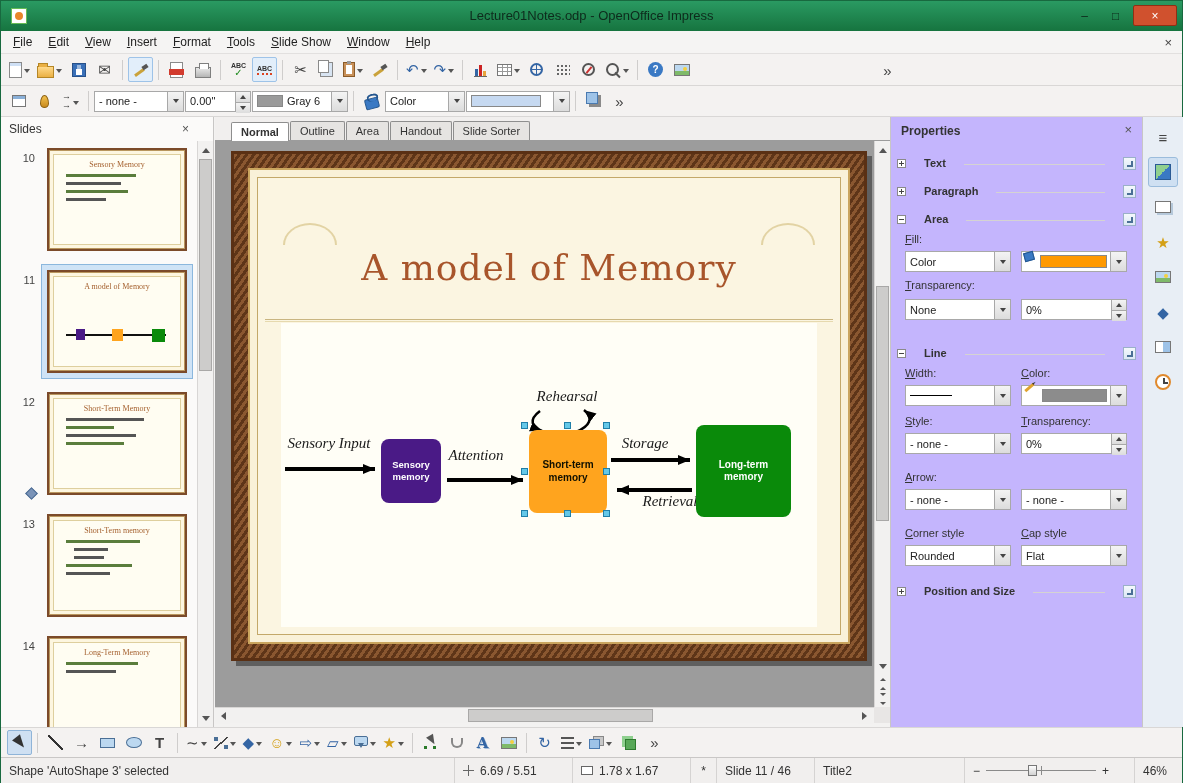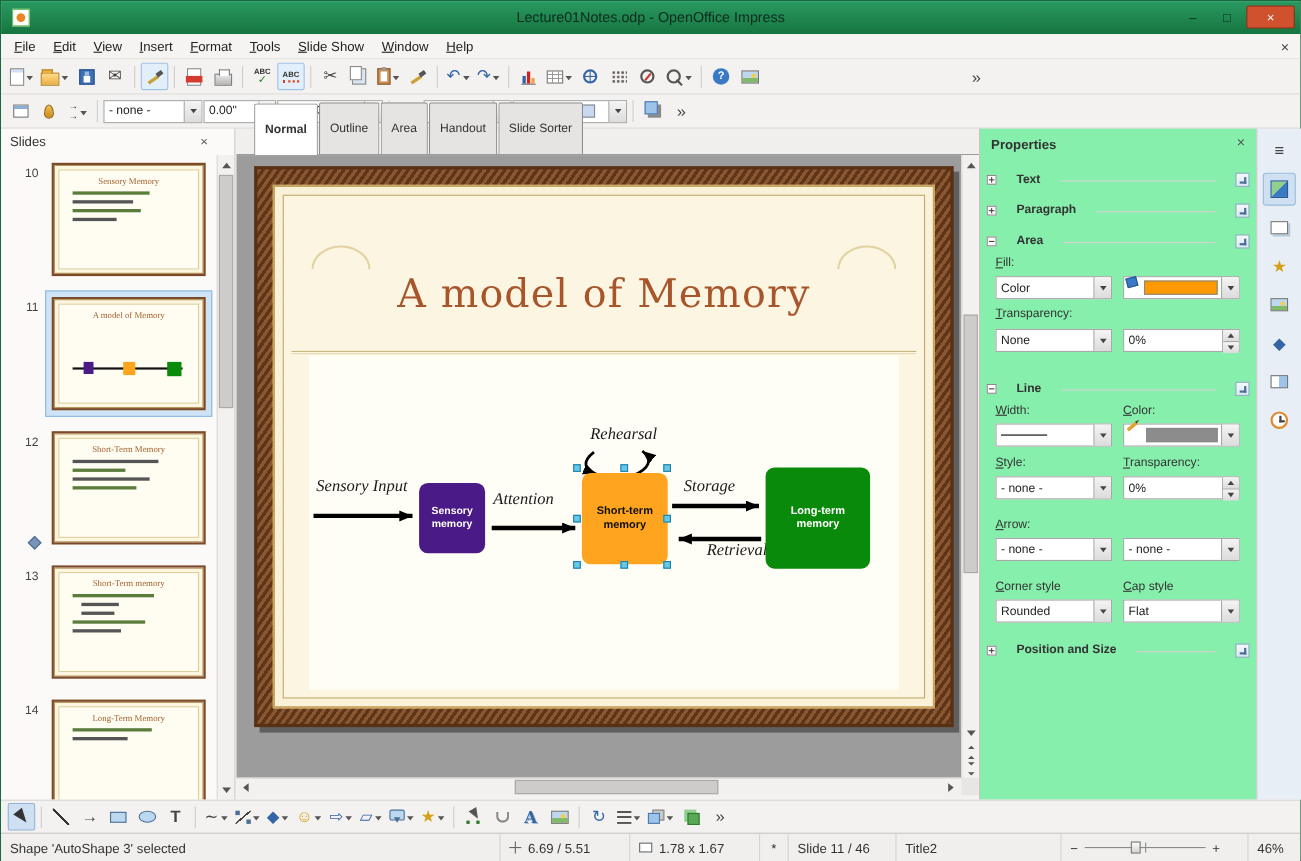--- a/index.html
+++ b/index.html
@@ -123,21 +123,21 @@
   .mini-box { position:absolute; top:4px; }
   .trans-ind { position:absolute; left:26px; width:9px; height:9px; background:#7a93b8; border:1px solid #4a6a92; transform:rotate(45deg); }
   .sp-scroll { position:absolute; right:0; top:24px; bottom:0; width:16px; background:#f2f1f0; border-left:1px solid #d8d6d5; }
   .sc-arrow { position:absolute; left:0; width:15px; height:16px; display:flex; align-items:center; justify-content:center; background:#f2f1f0; }
   .sc-thumb { position:absolute; left:1px; width:13px; background:#cdcccb; border:1px solid #a9a8a7; }
 
   
   .center { position:absolute; left:214px; top:116px; width:675px; height:610px; }
   .tabs { height:24px; display:flex; align-items:flex-end; padding-left:16px; background:#f1efee;
           border-bottom:1px solid #9c9c9c; gap:1px; }
-  .tab { padding:17px 9px; font-size:11px; border:1px solid #8e8e8e; border-bottom:none; background:#e6e4e2;
+  .tab { padding:3px 9px; font-size:11px; border:1px solid #8e8e8e; border-bottom:none; background:#e6e4e2;
          border-radius:2px 2px 0 0; color:#333; position:relative; }
   .tab.active { background:#fff; font-weight:bold; top:1px; }
   .canvas { position:absolute; left:0; top:24px; width:659px; height:566px; background:#9c9c9c; overflow:hidden; }
   .vscroll { position:absolute; right:0; top:24px; width:16px; height:566px; background:#f2f1f0; border-left:1px solid #d8d6d5; }
   .hscroll { position:absolute; left:0; top:590px; width:659px; height:16px; background:#f2f1f0; border-top:1px solid #d8d6d5; }
   .h-thumb { position:absolute; top:1px; height:13px; background:#cdcccb; border:1px solid #a9a8a7; }
   .corner { position:absolute; right:0; top:590px; width:16px; height:16px; background:#e8e6e5; }
   .tri { width:0; height:0; border:4px solid transparent; }
   .tri.up { border-bottom:5px solid #555; margin-bottom:2px; } .tri.down { border-top:5px solid #555; margin-top:2px; }
   .tri.left { border-right:5px solid #555; margin-right:2px; } .tri.right { border-left:5px solid #555; margin-left:2px; }
@@ -159,21 +159,21 @@
   .dlabel { position:absolute; transform:translate(-50%,-50%); font-family:"Liberation Serif",serif;
             font-style:italic; font-size:15px; color:#1a1a1a; white-space:nowrap; }
   .dbox { position:absolute; border-radius:8px; display:flex; align-items:center; justify-content:center;
           text-align:center; font-weight:bold; padding:4px; line-height:1.25; }
   .dbox.purple { color:#fff; font-size:9.5px; }
   .dbox.orange { color:#101000; font-size:10px; }
   .dbox.green  { color:#fff; font-size:10px; }
   .hnd { position:absolute; width:7px; height:7px; background:#64c8e8; border:1px solid #1f7fa8; }
 
   
-  .props { position:absolute; left:889px; top:116px; width:252px; height:610px; background:#86efac;
+  .props { position:absolute; left:889px; top:116px; width:252px; height:610px; background:#c4b5fd;
            border-left:1px solid #c8c6c5; overflow:hidden; font-size:11px; }
   .props-header { position:absolute; top:7px; left:10px; font-weight:bold; font-size:12px; color:#333; }
   .props-close { position:absolute; top:5px; right:10px; color:#555; font-size:13px; }
   .sec { position:absolute; left:6px; right:6px; height:20px; display:flex; align-items:center; gap:18px; }
   .exp { width:9px; height:9px; border:1px solid #8a8a8a; background:#fff; position:relative; flex:none; }
   .exp::before { content:""; position:absolute; left:1px; right:1px; top:3px; height:1px; background:#444; }
   .exp.plus::after { content:""; position:absolute; top:1px; bottom:1px; left:3px; width:1px; background: #444; }
   .sec-label { font-weight:bold; color:#333; }
   .sec-rule { flex:1; border-top:1px solid #d5d3d2; margin-top:2px; }
   .launcher { width:13px; height:13px; border:1px solid #9ab0c8; background:linear-gradient(#f4f8fc,#dce8f4); position:relative; flex:none; }

